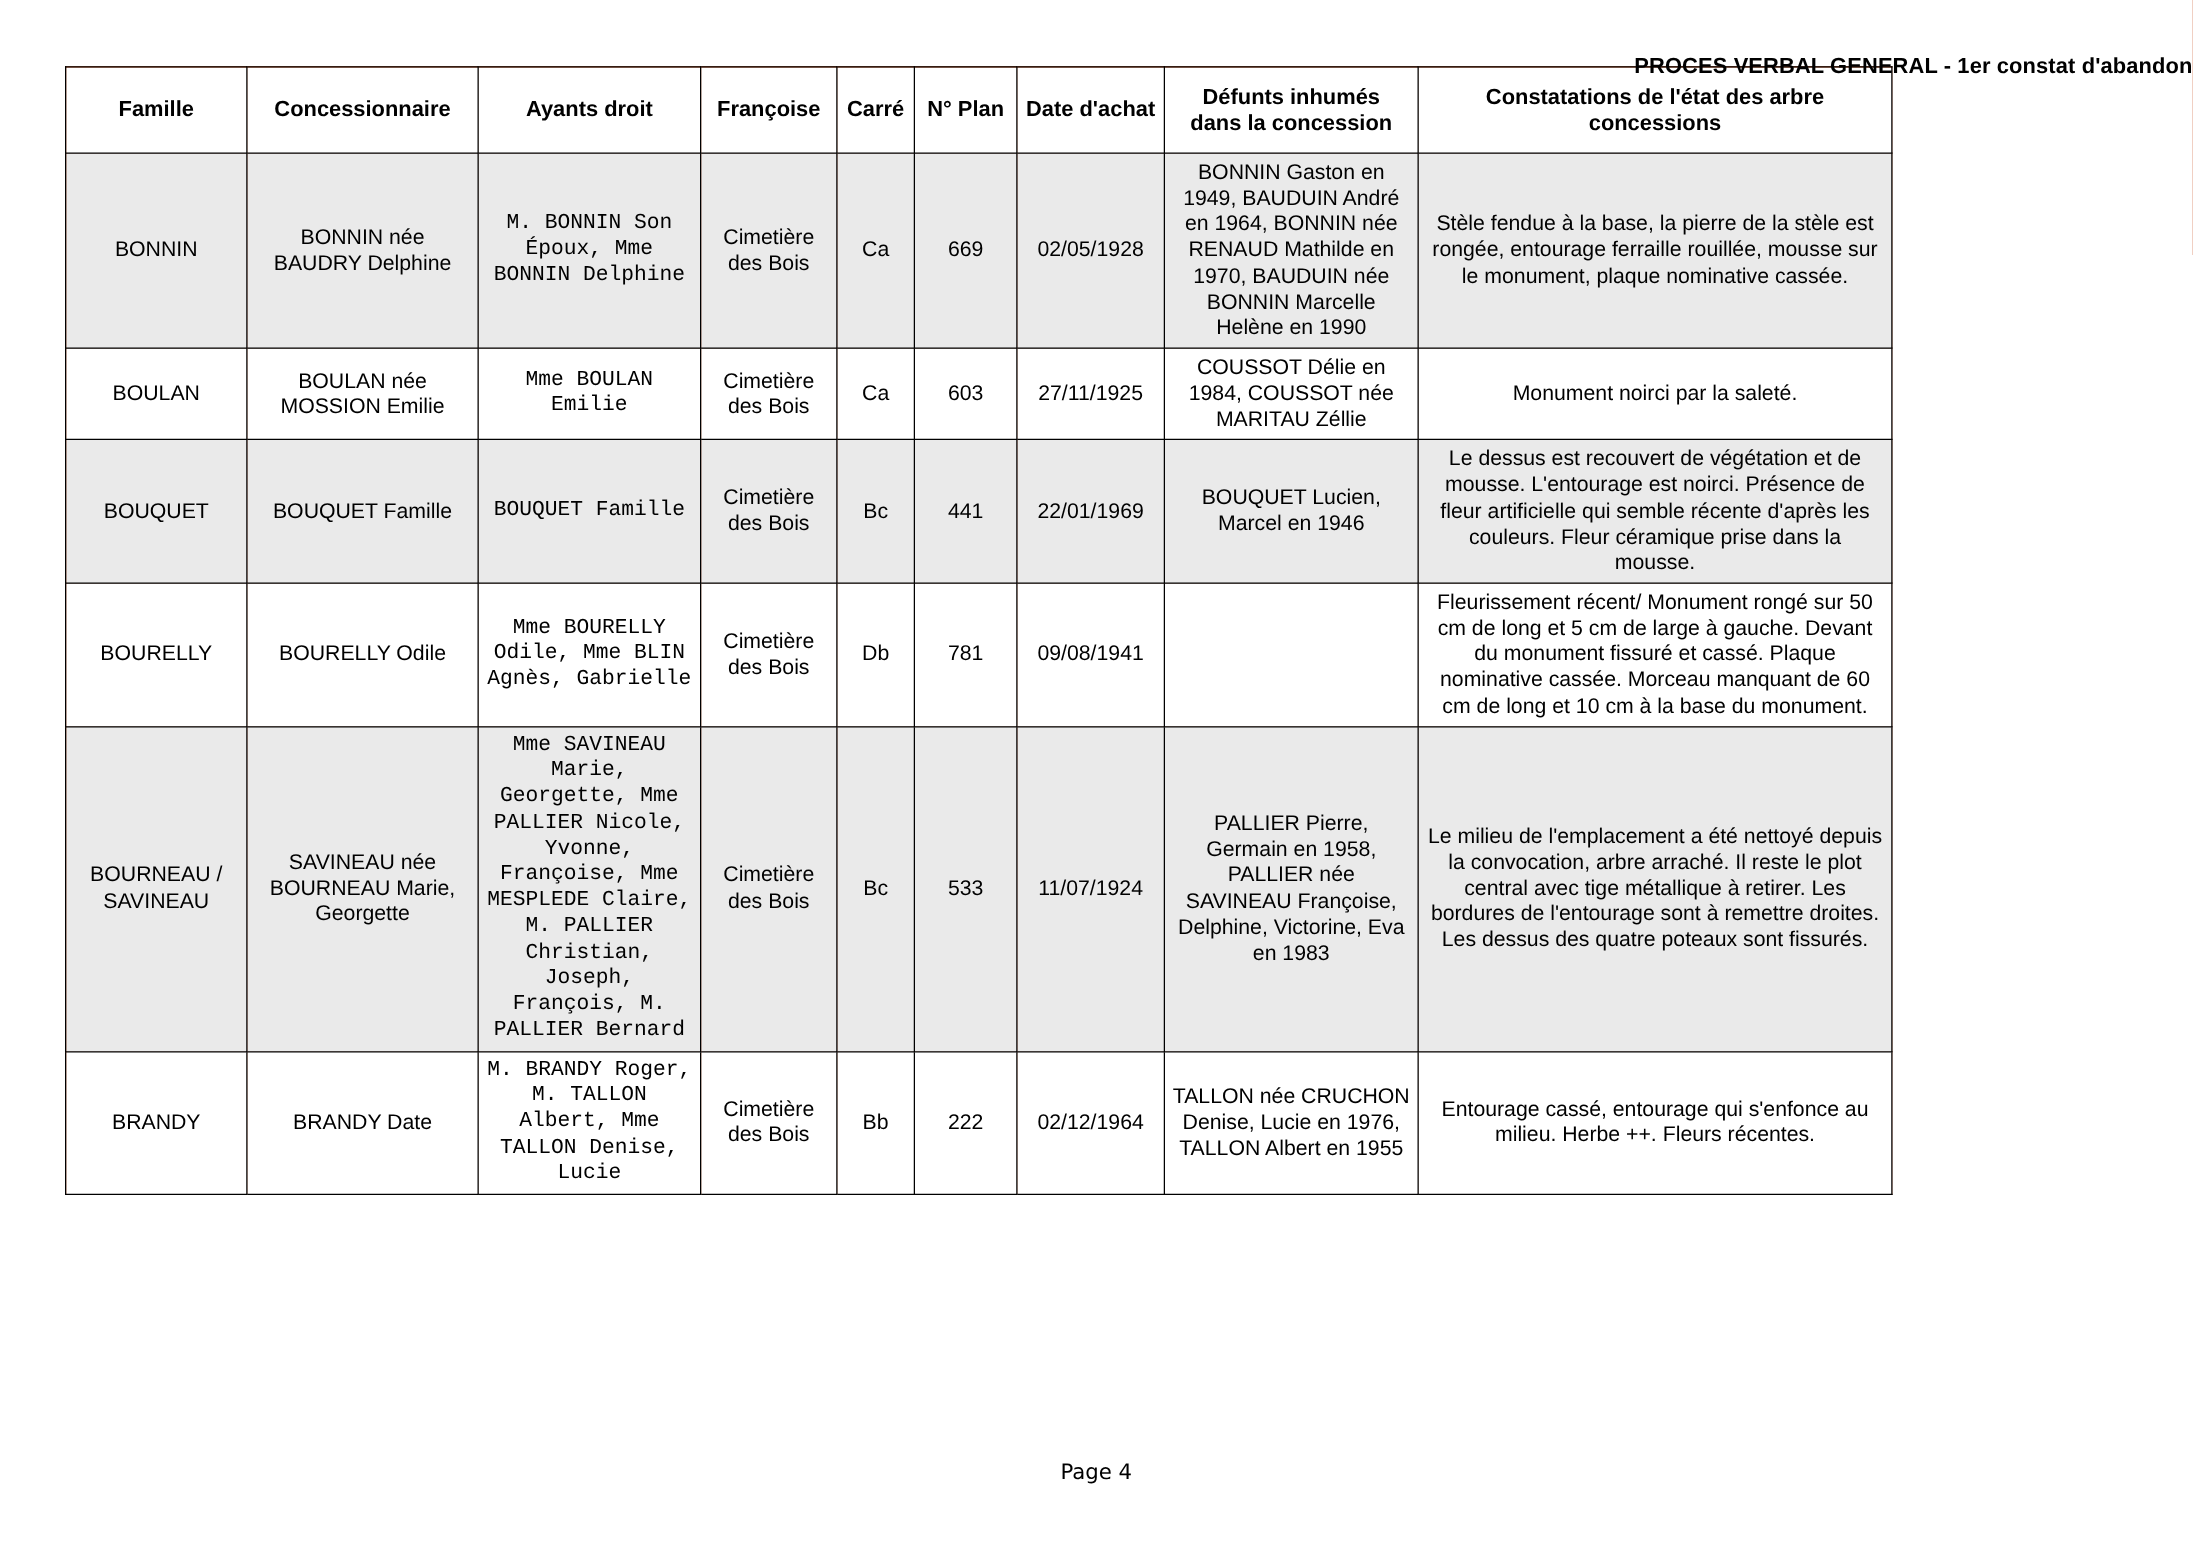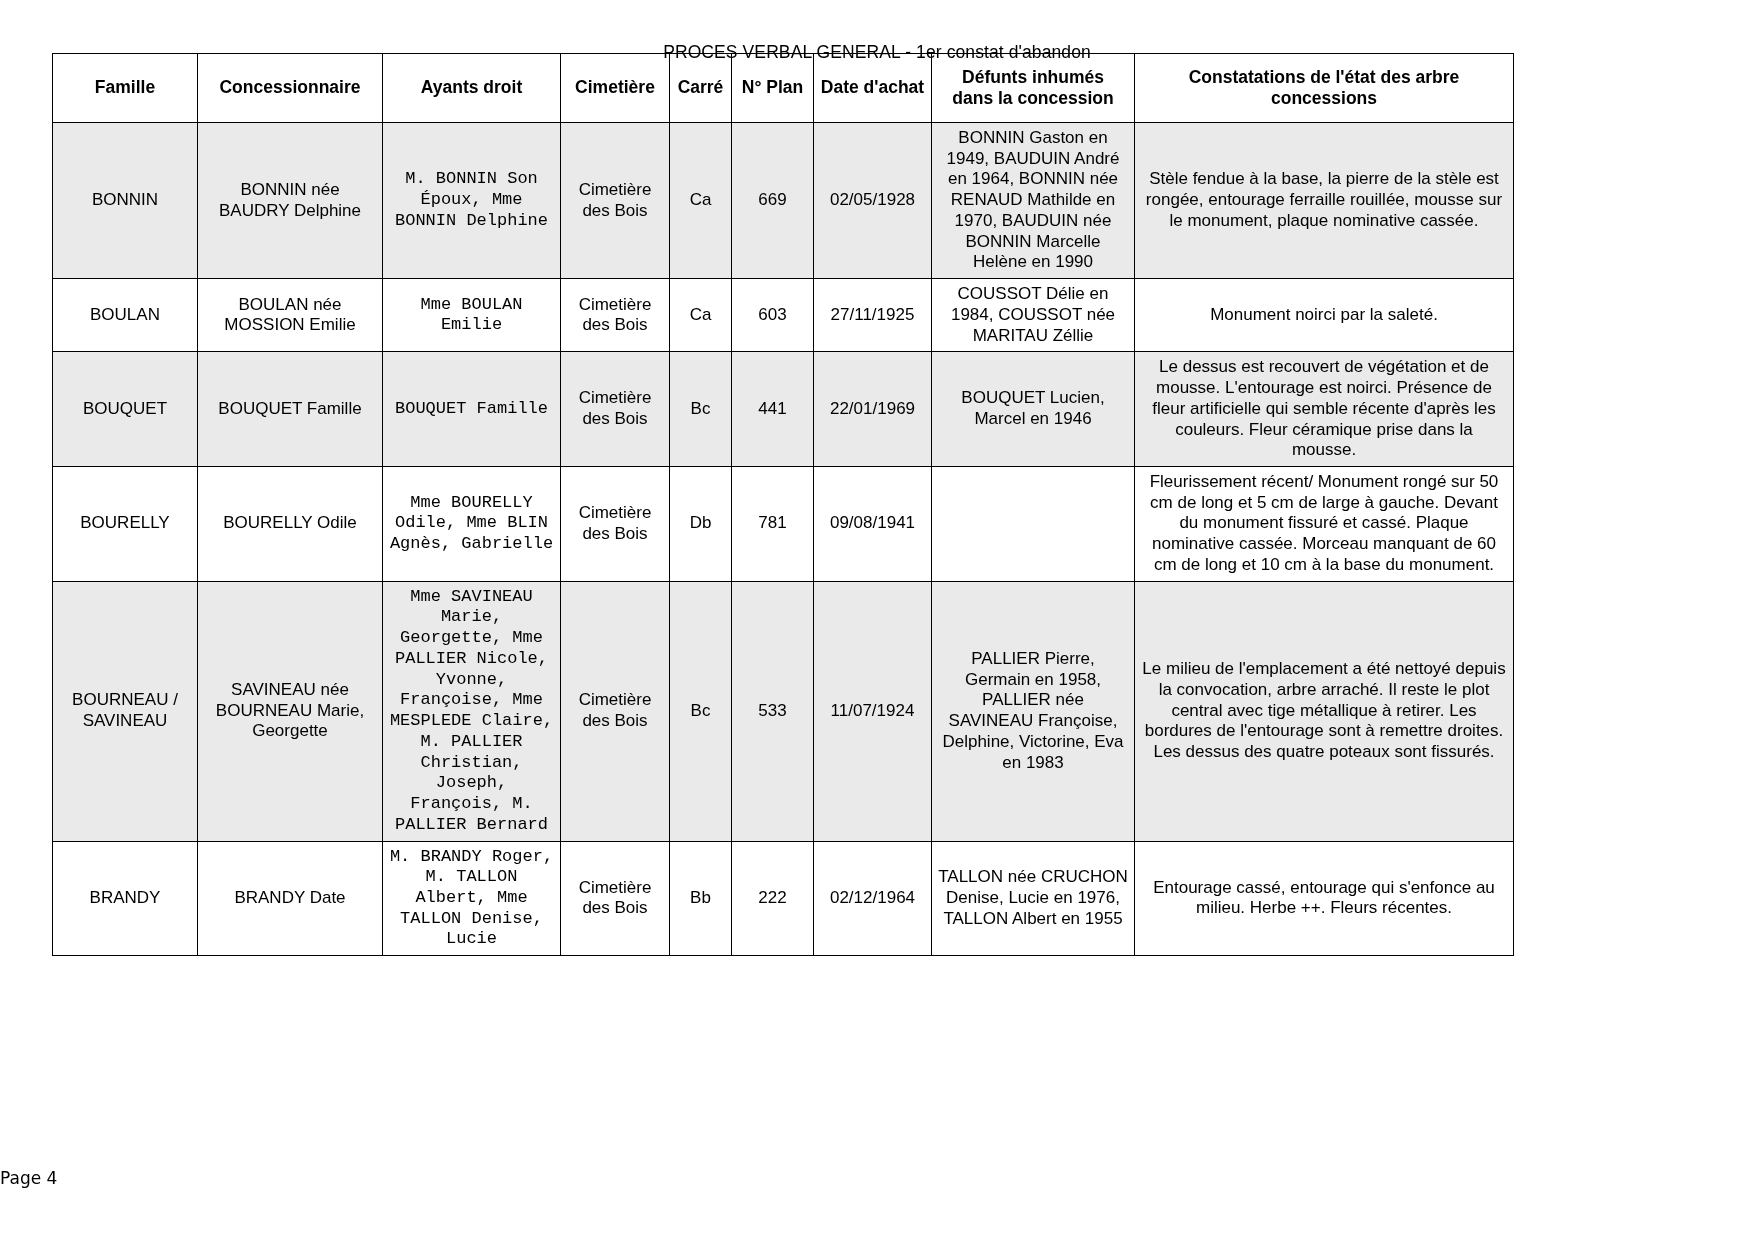--- a/index.html
+++ b/index.html
@@ -23,23 +23,23 @@
     height: 1240px;
     box-sizing: border-box;
   }
 
   
   .doc-title {
     position: absolute;
     left: 0;
     top: 42px;
     width: 1754px;
-    text-align: center;
+    text-align: right;
     font-size: 17.5px;
-    font-weight: normal;
+    font-weight: bold;
     color: #000;
     letter-spacing: 0.1px;
     z-index: 5;
     pointer-events: none;
   }
 
   .table-wrap {
     position: absolute;
     left: 52px;
     top: 53px;
@@ -93,21 +93,21 @@
 
   td.col-constat { font-size: 16.5px; }
   td.col-defunts { font-size: 16.5px; }
   td.col-ayants  { font-size: 16.5px; font-family: Liberation Mono, monospace; }
 
   .footer {
     position: absolute;
     left: 0;
     top: 1168px;
     width: 1754px;
-    text-align: left;
+    text-align: center;
     font-size: 17px;
     font-family: "DejaVu Sans", sans-serif;
     color: #000;
   }
 </style>
 </head>
 <body>
 
 <div class="page">
 
@@ -124,21 +124,21 @@
         <col class="c-plan">
         <col class="c-date">
         <col class="c-defunts">
         <col class="c-constat">
       </colgroup>
       <thead>
         <tr>
           <th>Famille</th>
           <th>Concessionnaire</th>
           <th>Ayants droit</th>
-          <th>Cimetière</th>
+          <th>Françoise</th>
           <th>Carré</th>
           <th>N° Plan</th>
           <th>Date d'achat</th>
           <th>
             <span>Défunts inhumés</span><br>
             <span>dans la concession</span>
           </th>
           <th>Constatations de l'état des arbre concessions</th>
         </tr>
       </thead>

